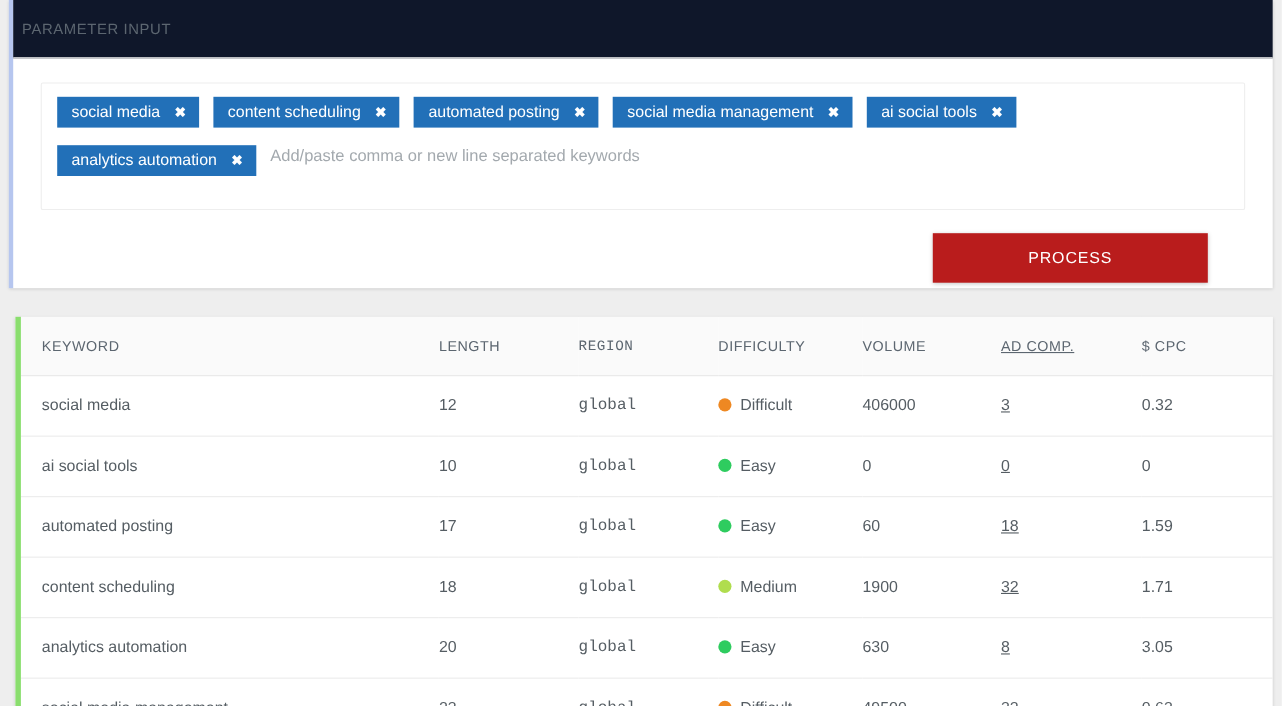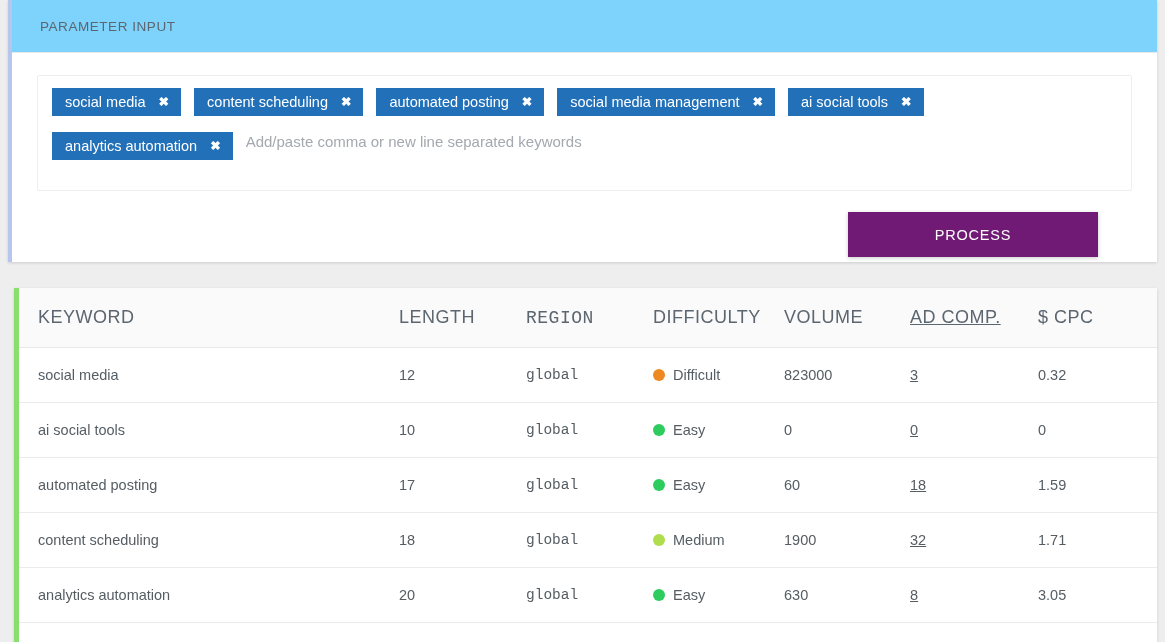--- a/index.html
+++ b/index.html
@@ -26,25 +26,25 @@
     top: 0px;
     width: 1149px;
     height: 262px;
     background: #ffffff;
     border-left: 4px solid #b6c6ef;
     box-shadow: 0 1px 3px rgba(0,0,0,0.14);
   }
 
   .param-header {
     height: 53px;
-    background: #7dd3fc;
+    background: #0f172a;
     border-bottom: 1px solid #e8e8e8;
     display: flex;
     align-items: center;
-    padding-left: 28px;
+    padding-left: 8px;
   }
 
   .param-header-title {
     font-size: 13.5px;
     letter-spacing: 0.55px;
     color: #5c6670;
     font-weight: 400;
   }
 
   .param-body {
@@ -97,21 +97,21 @@
 
   .process-row {
     display: flex;
     justify-content: flex-end;
     padding: 21px 34px 0 0;
   }
 
   .process-btn {
     width: 250px;
     height: 45px;
-    background: #701a75;
+    background: #b91c1c;
     color: #ffffff;
     border: none;
     font-family: "Liberation Sans", sans-serif;
     font-size: 14.5px;
     letter-spacing: 0.8px;
     font-weight: 500;
     cursor: pointer;
     box-shadow: 0 1px 4px rgba(0,0,0,0.22);
   }
 
@@ -130,21 +130,21 @@
   table {
     width: 100%;
     border-collapse: collapse;
     table-layout: fixed;
   }
 
   thead tr { background: #fafafa; }
 
   thead th {
     text-align: left;
-    font-size: 18px;
+    font-size: 13px;
     letter-spacing: 0.5px;
     color: #5c6670;
     font-weight: 400;
     padding: 19px 0 19px 0;
     border-bottom: 1px solid #e8e8e8;
     white-space: nowrap;
   }
 
   tbody td {
     font-size: 14.5px;
@@ -235,21 +235,21 @@
             <th class="col-ad">AD COMP.</th>
             <th class="col-cpc">$ CPC</th>
           </tr>
       </thead>
       <tbody id="body-rows">
           <tr>
             <td class="col-kw">social media</td>
             <td class="col-len">12</td>
             <td class="col-reg">global</td>
             <td class="col-diff"><span class="dot dot-difficult"></span><span>Difficult</span></td>
-            <td class="col-vol">823000</td>
+            <td class="col-vol">406000</td>
             <td class="col-ad">3</td>
             <td class="col-cpc">0.32</td>
           </tr>
           <tr>
             <td class="col-kw">ai social tools</td>
             <td class="col-len">10</td>
             <td class="col-reg">global</td>
             <td class="col-diff"><span class="dot dot-easy"></span><span>Easy</span></td>
             <td class="col-vol">0</td>
             <td class="col-ad">0</td>

